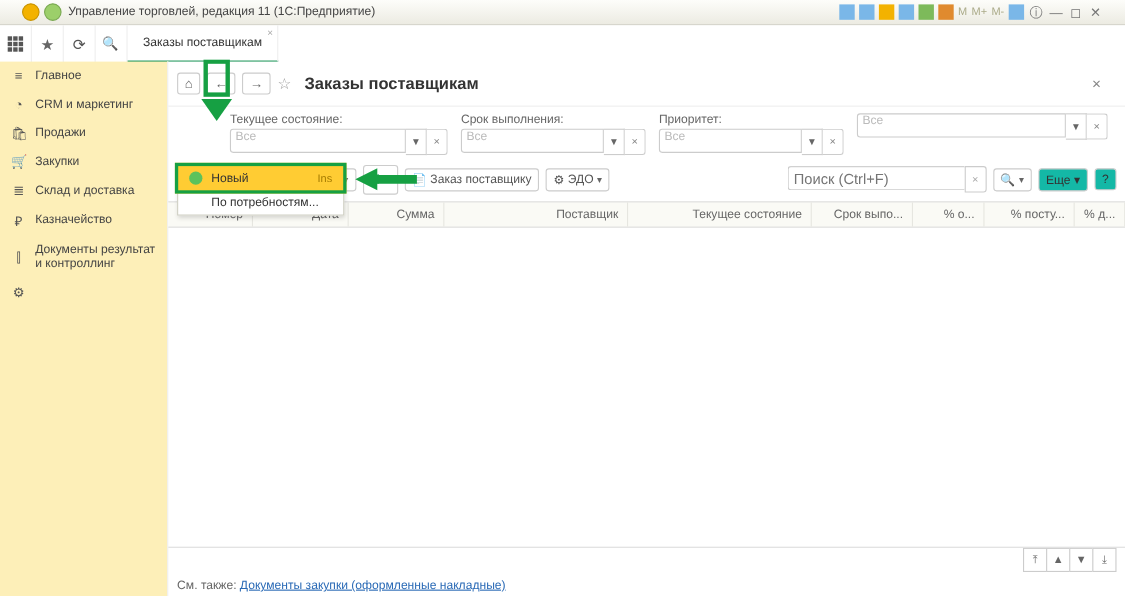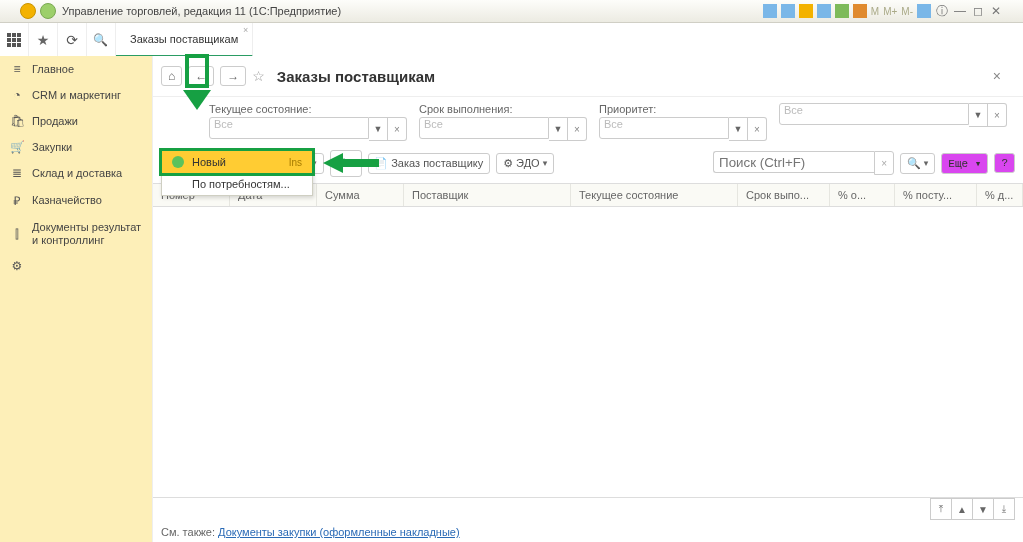--- a/index.html
+++ b/index.html
@@ -60,33 +60,33 @@
 .create-wrap { border:3px solid #16a043; border-radius:2px; padding:0; }
 .create-btn { display:flex; align-items:center; gap:4px; background:linear-gradient(#fefefe,#f2f2ec); border:1px solid #c7c7bd; border-radius:3px; padding:3px 8px; color:#444; cursor:pointer; }
 .create-plus { color:#2a9c63; font-weight:bold; font-size:12px; }
 .dd-caret { font-size:9px; color:#666; margin-left:2px; }
 .tbtn { display:inline-flex; align-items:center; gap:3px; border:1px solid #ccc; background:#fff; border-radius:3px; padding:3px 6px; color:#555; }
 .tbtn .caret { font-size:9px; color:#666; }
 .toolbar-spacer { flex:1; }
 .search-wrap { display:flex; }
 .search-input { width:150px; height:20px; border:1px solid #ccc; border-right:none; border-radius:3px 0 0 3px; padding:0 5px; color:#bbb; }
 .search-x { width:18px; height:22px; border:1px solid #ccc; border-radius:0 3px 3px 0; background:#fff; display:flex; align-items:center; justify-content:center; font-size:10px; color:#aaa; }
-.more-btn, .help-btn { border:1px solid #ccc; background:#d946ef; border-radius:3px; padding:3px 6px;font-family:Liberation Mono, monospace; }
+.more-btn, .help-btn { border:1px solid #ccc; background:#14b8a6; border-radius:3px; padding:3px 6px; }
 
 
 .create-menu { position:absolute; left:8px; top:94px; width:150px; background:#fff; border:1px solid #cfcfc2; box-shadow:1px 2px 4px rgba(0,0,0,0.15); z-index:10; }
 .menu-item { padding:5px 10px; display:flex; align-items:center; gap:8px; cursor:pointer; }
 .menu-item.hl { background:#ffcc33; border:3px solid #16a043; margin:-3px; padding:5px 10px; }
 .menu-ico { width:12px; height:12px; border-radius:50%; background:#5cc25c; display:inline-block; }
 .menu-label { flex:1; color:#333; }
 .menu-shortcut { color:#a57b00; font-size:10px; }
 
 
 .table-head { display:flex; border-top:1px solid #ddd; border-bottom:1px solid #ddd; background:#fafaf5; margin-top:0; }
-.th { padding:5px 8px; color:#666; border-right:1px solid #e6e6e0; font-size:11px; white-space:nowrap; overflow:hidden; }
+.th { padding:5px 8px; color:#666; border-right:1px solid #e6e6e0; font-size:11px; white-space:nowrap; overflow:hidden;text-align:right; }
 .table-body { position:relative; height:290px; border-bottom:1px solid #ddd; }
 
 
 .arrow-down { position:absolute; left:24px; top:-2px; z-index:20; }
 .arrow-left { position:absolute; left:168px; top:95px; z-index:20; }
 
 
 .footer { position:absolute; left:8px; right:4px; bottom:4px; color:#666; }
 .footer a { color:#2a6ab6; text-decoration:underline; }
 .pager { position:absolute; right:8px; bottom:22px; display:flex; }

